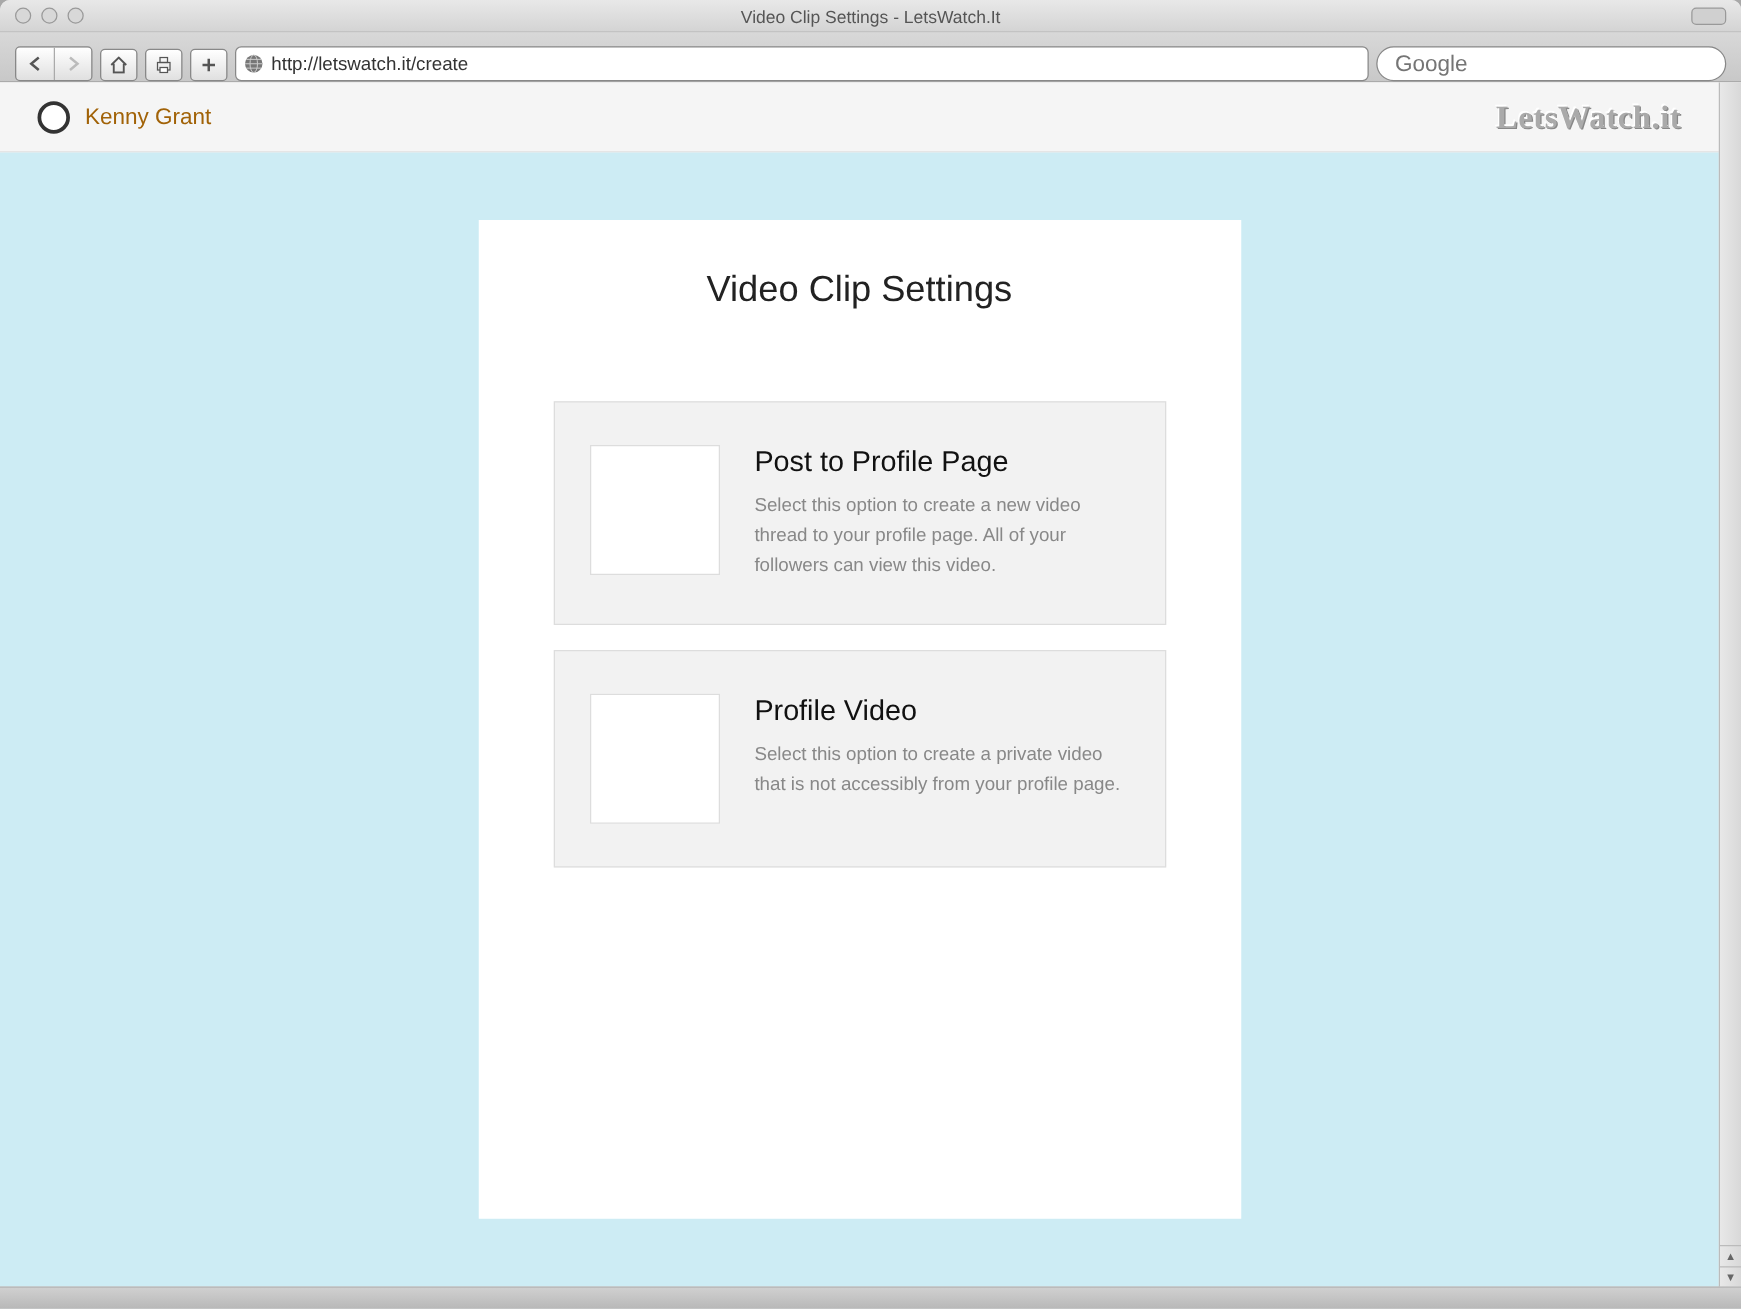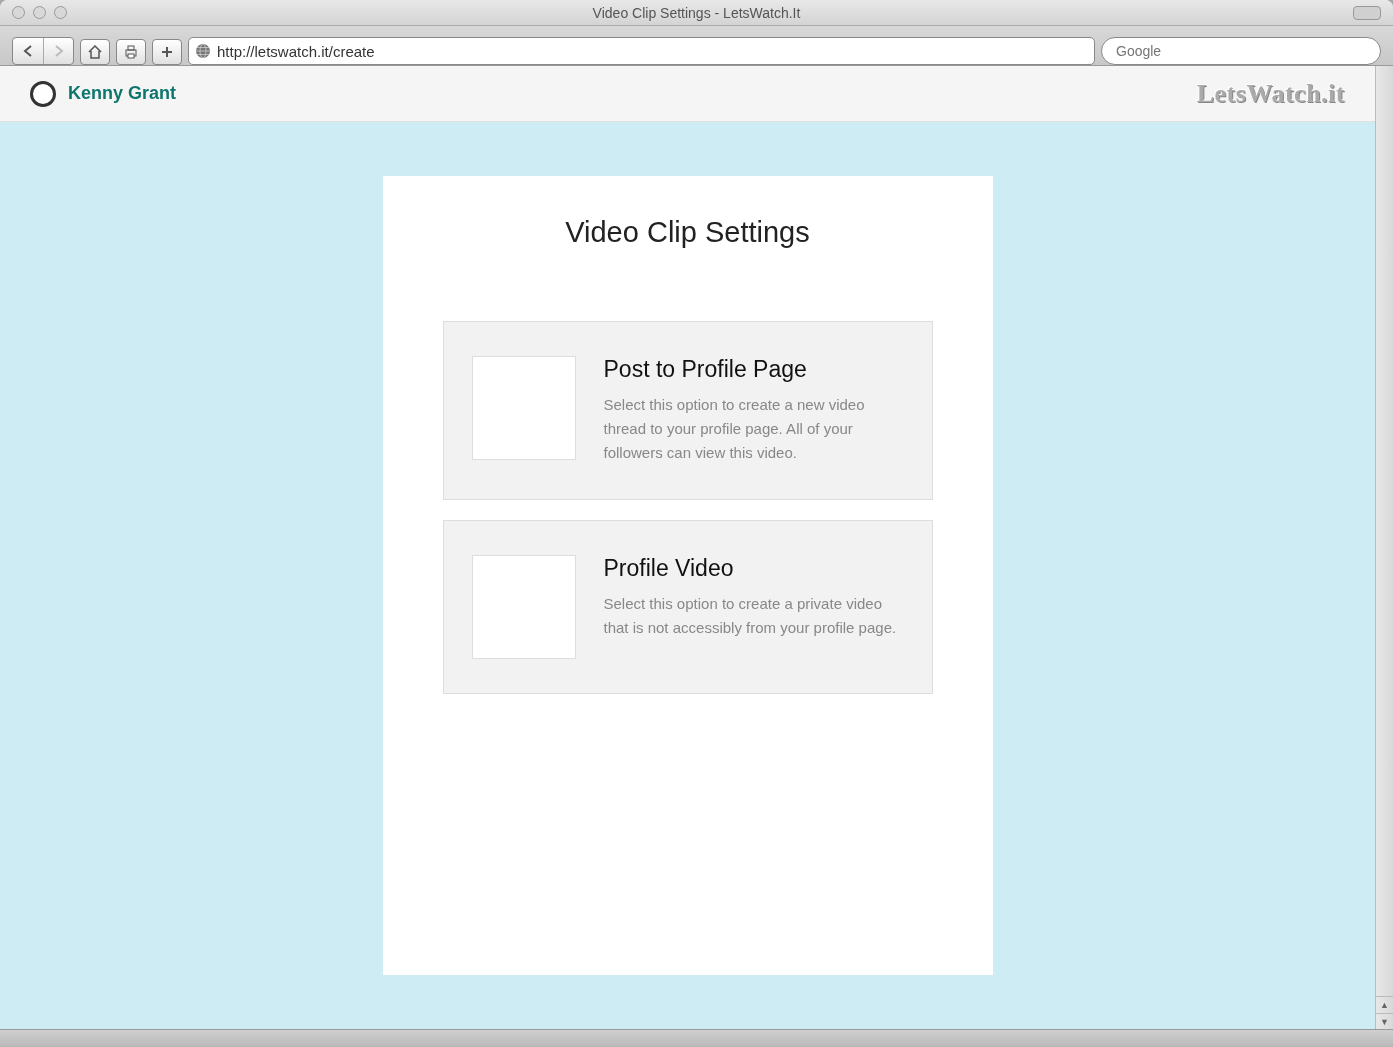--- a/index.html
+++ b/index.html
@@ -118,21 +118,21 @@
       font-size: 15px;
       color: #333;
     }
     .search-bar {
       width: 280px;
       height: 28px;
       border: 1px solid #888;
       border-radius: 14px;
       background: #fff;
       padding: 0 14px;
-      font-size: 14px;
+      font-size: 18px;
       color: #999;
       outline: none;
     }
     .viewport {
       flex: 1;
       display: flex;
       background: #fff;
       position: relative;
     }
     .scrollbar {
@@ -187,22 +187,22 @@
     }
     .avatar {
       width: 26px;
       height: 26px;
       border: 3px solid #333;
       border-radius: 50%;
       background: #fff;
     }
     .username {
       font-size: 18px;
-      font-weight: bold;
-      color: #0f766e;
+      font-weight: normal;
+      color: #a16207;
     }
     .logo {
       font-family: "Brush Script MT", cursive;
       font-size: 26px;
       font-weight: bold;
       color: #aaa;
       text-shadow: -1px -1px 0 #fff, 1px 1px 0 #888;
       letter-spacing: 0.5px;
     }
     .content {

